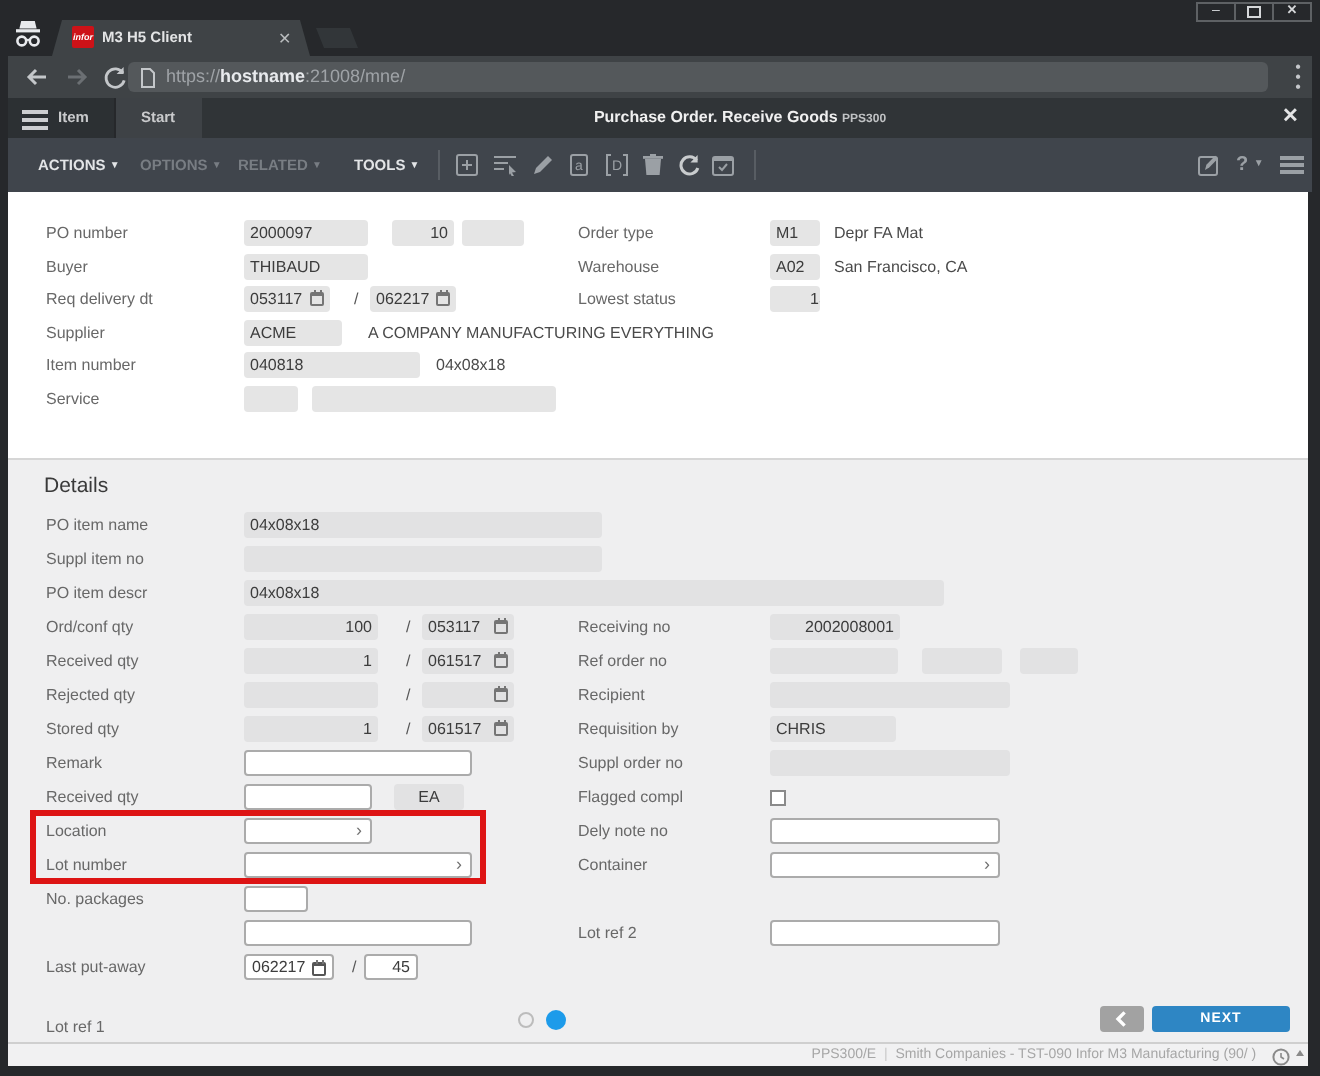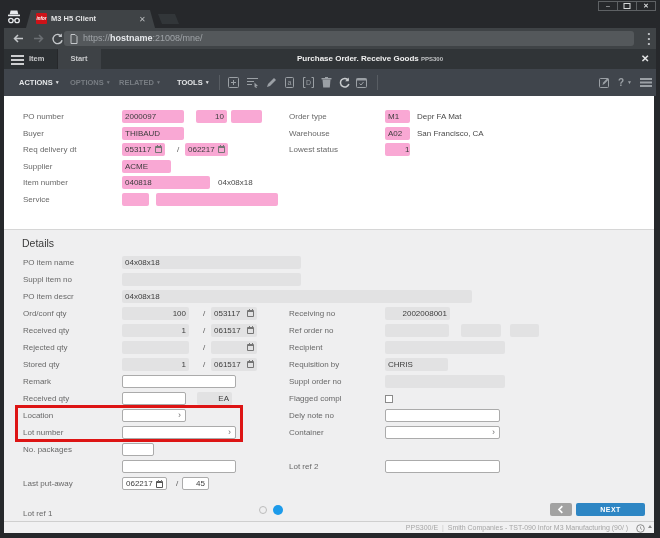--- a/index.html
+++ b/index.html
@@ -10,25 +10,25 @@
   #tabstrip { left:0; top:0; width:660px; height:28px; background:#26282b; }
   #addr { left:4px; top:28px; width:652px; height:21px; background:#3f4346; }
   #menubar { left:4px; top:49px; width:652px; height:20px; background:#303437; }
   #actionbar { left:4px; top:69px; width:652px; height:27px; background:#40454c; }
   #content { left:4px; top:96px; width:650px; height:133px; background:#ffffff; }
   #details { left:4px; top:229px; width:650px; height:292px; background:#efeff0; border-top:1px solid #d6d6d6; }
   #statusbar { left:4px; top:521px; width:650px; height:12px; background:#f1f1f2; border-top:1px solid #cfcfcf; }
   
   .lbl { position:absolute; font-size:8px; color:#686868; line-height:13px; height:13px; white-space:nowrap; }
   .val { position:absolute; font-size:8px; color:#4a4a4a; line-height:13px; height:13px; white-space:nowrap; }
-  .inp { position:absolute; height:13px; font-size:8px; color:#3c3c3c; background:#f9a8d4; border-radius:2px; line-height:13px; padding:0 3px; white-space:nowrap; overflow:hidden; }
+  .inp { position:absolute; height:13px; font-size:8px; color:#3c3c3c; background:#e5e5e5; border-radius:2px; line-height:13px; padding:0 3px; white-space:nowrap; overflow:hidden; }
   .g2 { background:#e2e2e3; }
   .e { background:#fff; border:1px solid #ababab; line-height:11px; }
   .r { text-align:right; }
-  .c { text-align:right; }
+  .c { text-align:center; }
   .slash { position:absolute; font-size:8px; color:#555; line-height:13px; }
   .cal { position:absolute; right:3px; top:3px; width:7px; height:7px; border:1px solid #757575; border-top:2px solid #757575; border-radius:1px; }
   .cal:before { content:""; position:absolute; top:-3.5px; left:0.5px; width:1.2px; height:2px; background:#757575; box-shadow:3px 0 #757575; }
   .dd { position:absolute; right:4px; top:0; font-size:9px; line-height:11px; color:#707070; font-family:"Liberation Sans",sans-serif; }
 </style>
 </head>
 <body>
 <div class="abs" id="tabstrip">
 
   <svg class="abs" style="left:8px;top:10px" width="12" height="14" viewBox="0 0 12 14">
@@ -148,20 +148,21 @@
 
   <div class="lbl" style="left:19px;top:47px;">Req delivery dt</div>
   <div class="inp" style="left:118px;top:47px;width:43px;">053117<span class="cal"></span></div>
   <div class="slash" style="left:173px;top:47px;">/</div>
   <div class="inp" style="left:181px;top:47px;width:43px;">062217<span class="cal"></span></div>
   <div class="lbl" style="left:285px;top:47px;">Lowest status</div>
   <div class="inp" style="left:381px;top:47px;width:25px;padding-left:20px;">15</div>
 
   <div class="lbl" style="left:19px;top:64px;">Supplier</div>
   <div class="inp" style="left:118px;top:64px;width:49px;">ACME</div>
+  <div class="val" style="left:180px;top:64px;">A COMPANY MANUFACTURING EVERYTHING</div>
 
   <div class="lbl" style="left:19px;top:80px;">Item number</div>
   <div class="inp" style="left:118px;top:80px;width:88px;">040818</div>
   <div class="val" style="left:214px;top:80px;">04x08x18</div>
 
   <div class="lbl" style="left:19px;top:97px;">Service</div>
   <div class="inp" style="left:118px;top:97px;width:27px;"></div>
   <div class="inp" style="left:152px;top:97px;width:122px;"></div>
 </div>
 <div class="abs" id="details">

